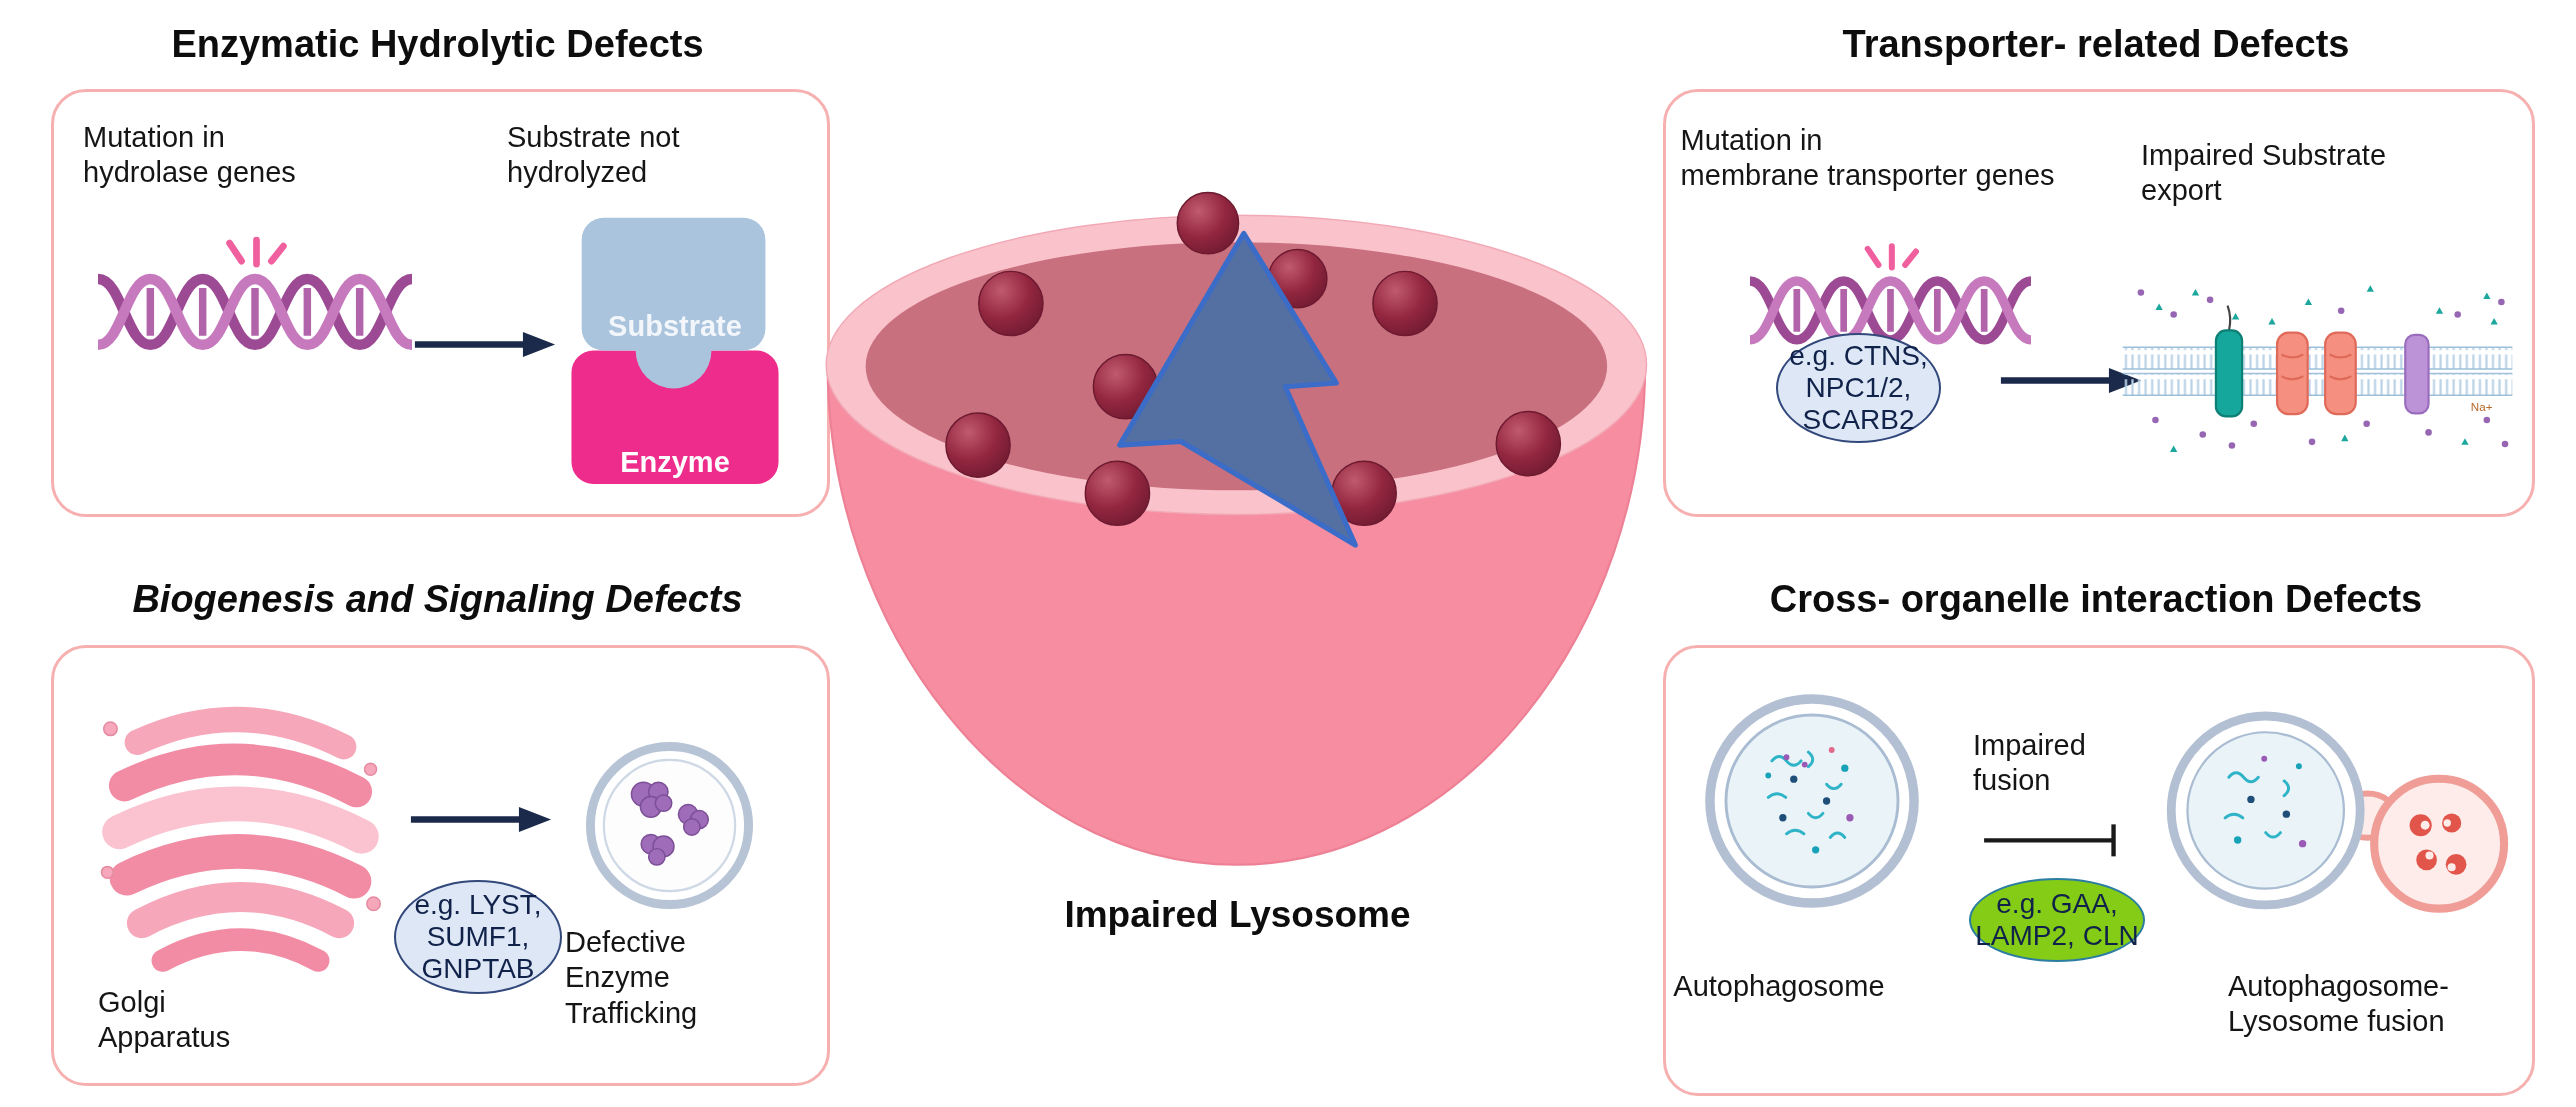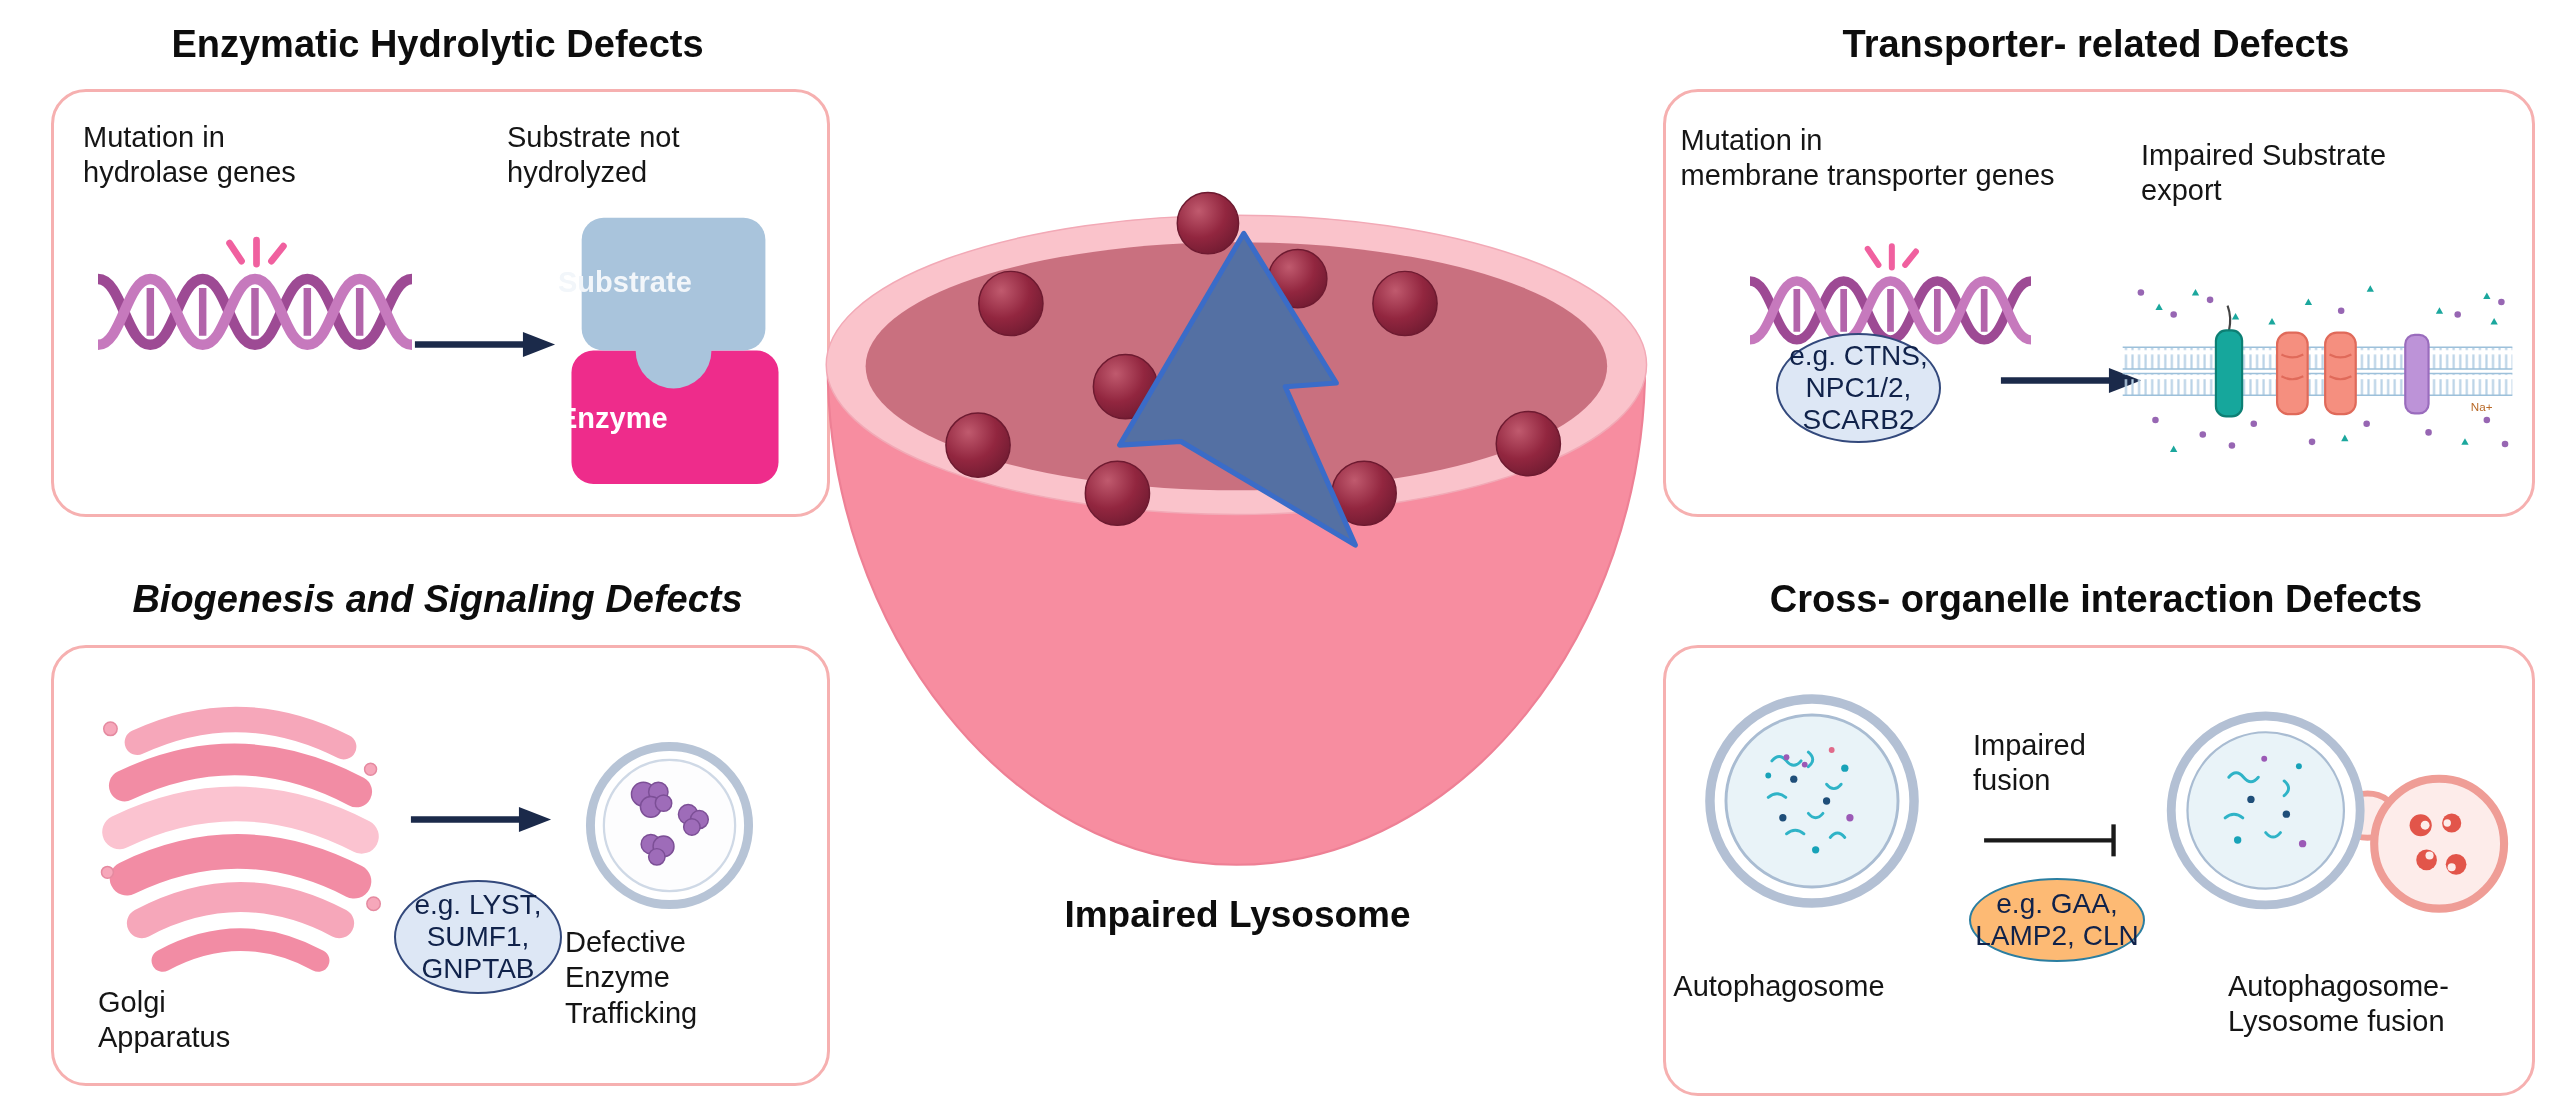--- a/index.html
+++ b/index.html
@@ -9,22 +9,22 @@
   }
   .abs{position:absolute;}
   .panel{position:absolute;background:#fff;border:3.7px solid #f6b0b0;border-radius:35px;}
   .fig-title{position:absolute;font-size:38px;font-weight:700;text-align:center;color:#0d0d0d;}
   .caption{position:absolute;font-size:29px;line-height:1.22;text-align:left;white-space:pre-line;color:#151515;}
   .gene-oval{
     position:absolute;display:flex;align-items:center;justify-content:center;
     text-align:center;border-radius:50%;background:#dde7f5;border:2.9px solid #33497c;
     font-size:28px;line-height:1.15;white-space:pre-line;color:#10224a;
   }
-  .gene-oval.teal{background:#fdba74;border-color:#2b7ea1;}
-  .white-label{position:absolute;font-size:29px;font-weight:600;color:#ffffff;text-align:left;}
+  .gene-oval.teal{background:#84cc16;border-color:#2b7ea1;}
+  .white-label{position:absolute;font-size:29px;font-weight:600;color:#ffffff;text-align:center;margin-top:44px;}
   .center-label{position:absolute;font-size:37px;font-weight:700;text-align:center;color:#0d0d0d;}
 </style>
 </head>
 <body>
 
 <div class="fig-title" style="left:51px;top:23.4px;width:773px;">Enzymatic Hydrolytic Defects</div>
 <div class="fig-title" style="left:1663px;top:23.4px;width:866px;">Transporter- related Defects</div>
 <div class="fig-title" style="left:51px;top:578px;width:773px;font-style:italic;">Biogenesis and Signaling Defects</div>
 <div class="fig-title" style="left:1663px;top:578px;width:866px;">Cross- organelle interaction Defects</div>
 

